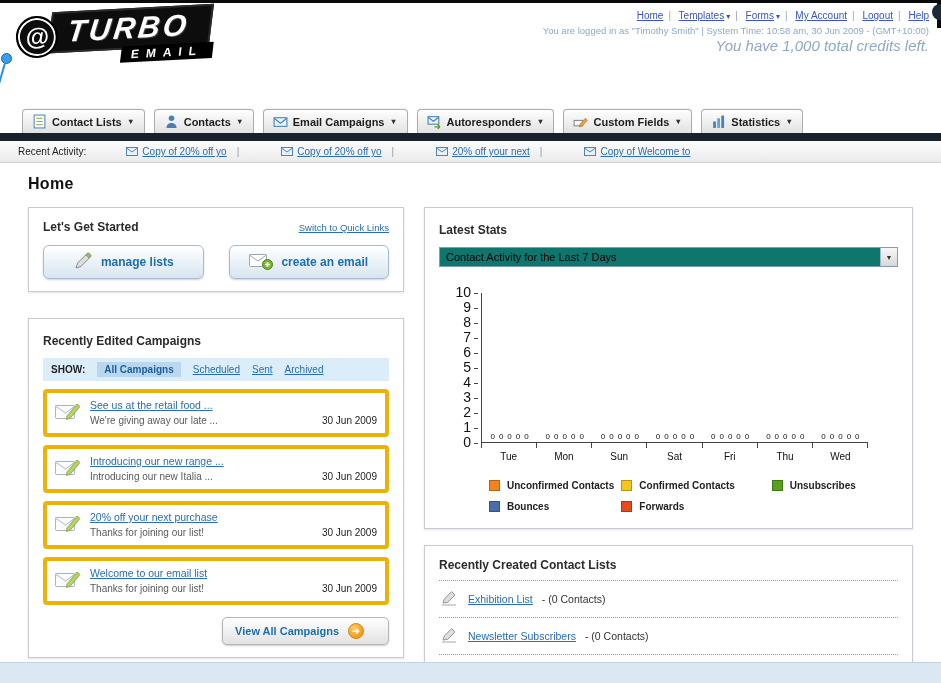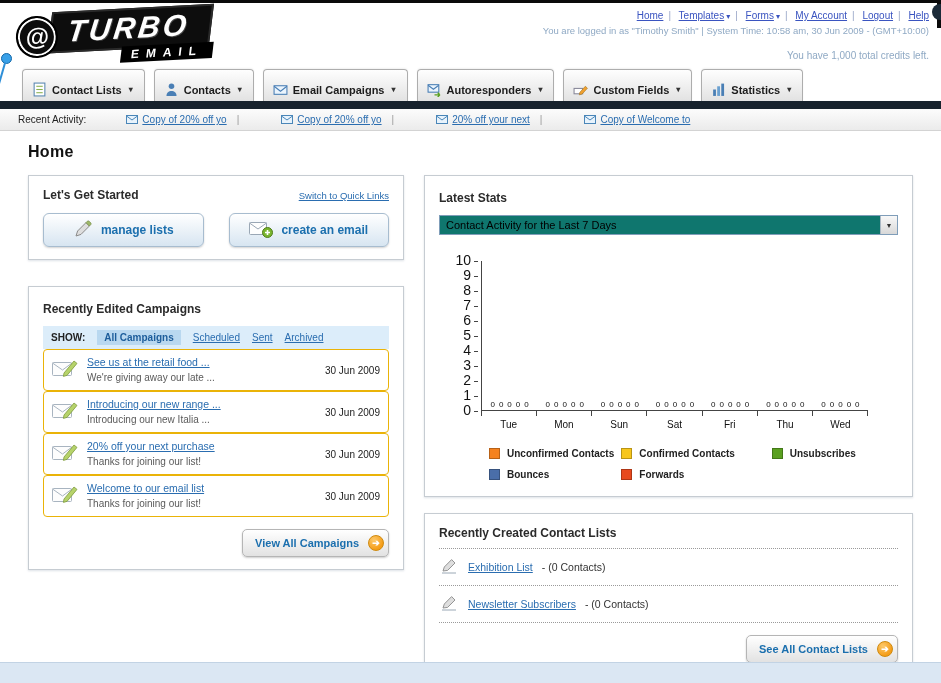--- a/index.html
+++ b/index.html
@@ -36,38 +36,38 @@
     background: #000; color: #fff; font-weight: bold; font-size: 12px;
     letter-spacing: 7px; padding: 1px 10px; width: max-content;
     margin: -3px 0 0 70px; transform: skewX(-10deg);
   }
   .header-right { text-align: right; padding-top: 3px; }
   .top-links { font-size: 10px; }
   .top-links a { color: #3a54c0; text-decoration: underline; }
   .top-links .sep::before { content: "|"; color: #9aa7c8; margin: 0 5px; }
   .caret { font-size: 8px; color: #3a54c0; margin-left: 2px; text-decoration: none; display: inline-block; }
   .session-line { font-size: 9.5px; color: #8fa9c4; margin-top: 4px; }
-  .credits-line { font-size: 10px; color: #8fa9c4; margin-top: 14px; }
+  .credits-line { font-size: 15px; color: #8fa9c4; margin-top: 1px; font-style: italic; }
 
   
   .pin-dot { position: absolute; left: 1px; top: 53px; width: 11px; height: 11px; border-radius: 50%;
     background: #39a0e8; border: 1px solid #1468a8; }
   .pin-line { position: absolute; left: 4px; top: 63px; width: 2px; height: 44px; background: #2e8fd8;
     transform: rotate(16deg); transform-origin: top center; }
 
   
   .tabs { display: flex; gap: 9px; align-items: flex-end; padding: 2px 0 0 22px; }
   .tab {
     display: inline-flex; align-items: center; gap: 5px;
-    padding: 12px 11px 4px 9px;
+    padding: 4px 11px 4px 9px;
     background: linear-gradient(#fefefe, #e2e2e2);
     border: 1px solid #adadad; border-bottom: none;
     border-radius: 4px 4px 0 0;
     font-size: 11px; font-weight: bold; color: #1c1c1c;
-    cursor: pointer; box-shadow: 0 -1px 2px rgba(0,0,0,0.06);
+    cursor: pointer; box-shadow: 0 -1px 2px rgba(0,0,0,0.06); margin-top: 40px;
   }
   .tab .caret { color: #333; }
   .tab-icon { display: inline-flex; width: 15px; height: 15px; }
   .navy-bar { height: 8px; background: #17222d; width: 100%; }
 
   
   .recent-activity {
     height: 22px; display: flex; align-items: center; gap: 8px;
     padding: 0 18px; font-size: 10px; color: #333;
     background: linear-gradient(#fcfcfc, #ebebeb);
@@ -101,32 +101,32 @@
     box-shadow: 0 1px 2px rgba(0,0,0,0.18); cursor: pointer;
   }
 
   
   .campaigns-panel { margin-top: 26px; }
   .filter-bar { display: flex; align-items: center; gap: 12px; background: #dcedfa; padding: 4px 8px; margin-top: 9px; font-size: 10px; }
   .filter-label { font-weight: bold; color: #222; }
   .filter { color: #2a6db0; text-decoration: underline; }
   .filter.active { background: #b9d8f0; padding: 2px 7px; text-decoration: none; font-weight: bold; color: #1d5d9b; }
   .campaign-item {
-    display: flex; align-items: center; gap: 9px;
-    border: 1px solid #eab308; border-radius: 4px;
-    padding: 6px 8px 7px 8px; background: #fff; cursor: pointer;
+    display: flex; align-items: flex-end; gap: 9px;
+    border: 4px solid #eab308; border-radius: 4px;
+    padding: 6px 8px 7px 8px; margin-top: 8px; background: #fff; cursor: pointer;
   }
   .campaign-text { flex: 1; }
   .campaign-title { font-size: 10.5px; color: #2a6db0; text-decoration: underline; display: block; }
   .campaign-sub { font-size: 10px; color: #5a5a5a; margin-top: 4px; }
   .campaign-date { font-size: 10px; color: #222; white-space: nowrap; margin-top: 1px; }
   .panel-btn-row { display: flex; justify-content: flex-end; margin-top: 12px; }
   .pill-button {
     display: inline-flex; align-items: center; gap: 9px;
-    padding: 5px 4px 5px 12px;
+    padding: 5px 24px 5px 12px;
     background: linear-gradient(#ffffff, #e2e2e2);
     border: 1px solid #b5b5b5; border-radius: 5px;
     color: #1b6fae; font-weight: bold; font-size: 11px;
     font-family: "Liberation Sans", sans-serif;
     box-shadow: 0 1px 2px rgba(0,0,0,0.2); cursor: pointer;
   }
   .arrow-circle {
     width: 16px; height: 16px; border-radius: 50%;
     background: radial-gradient(circle at 35% 30%, #fdc96a, #f59d18 70%);
     border: 1px solid #cf8a0e; color: #fff; font-size: 9px;

